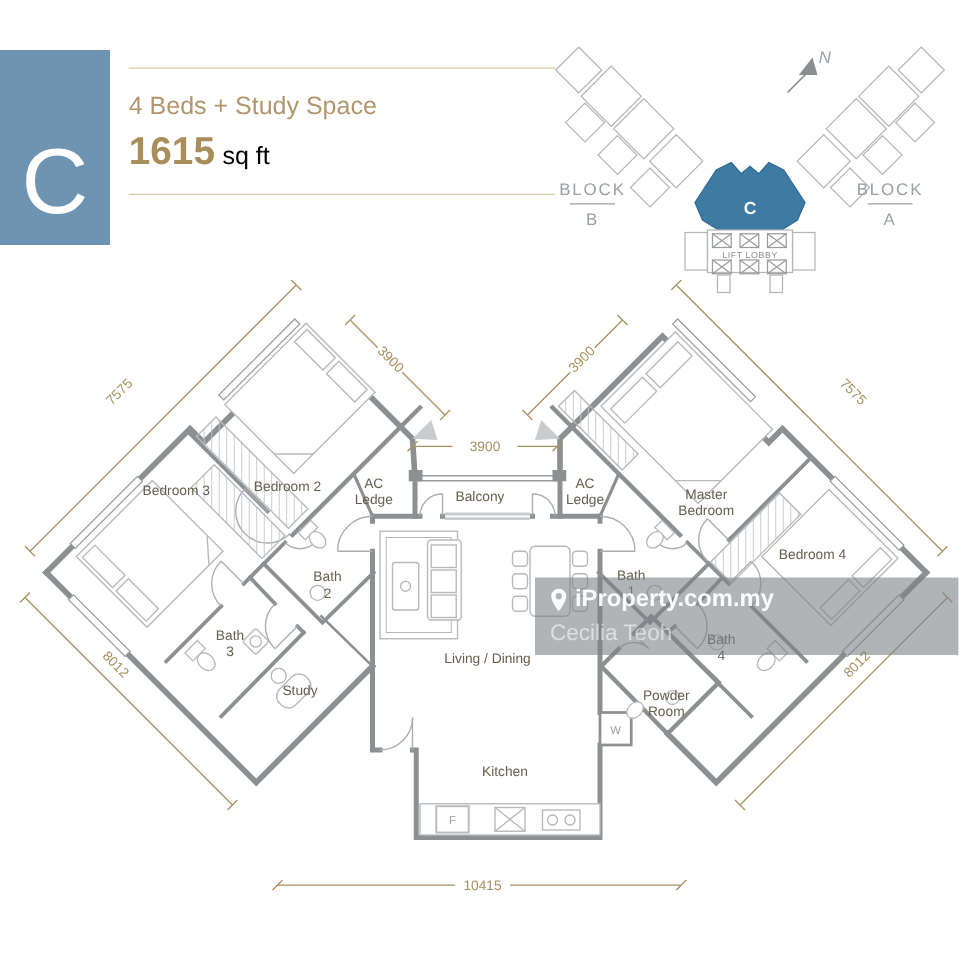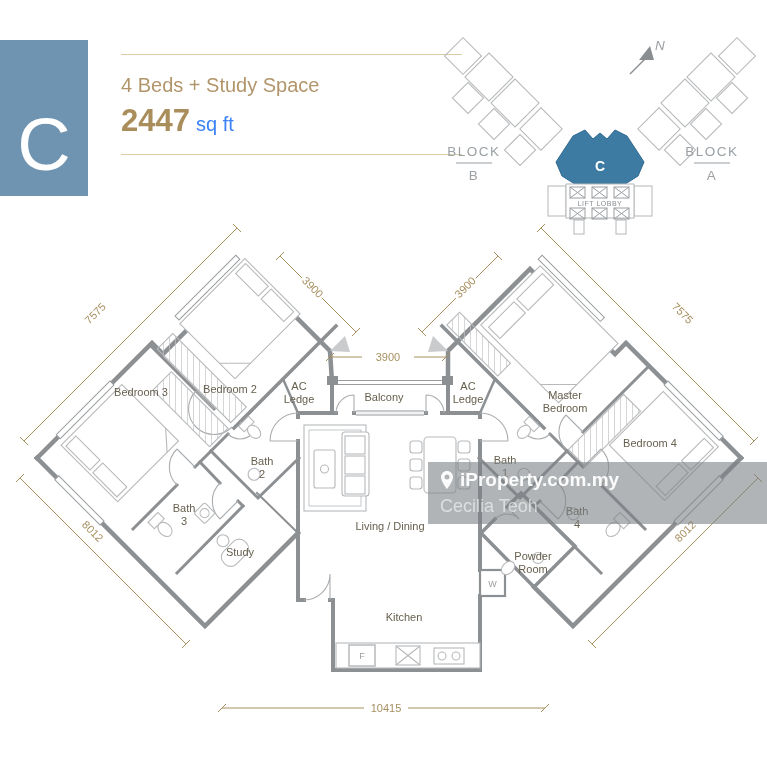--- a/index.html
+++ b/index.html
@@ -1,27 +1,27 @@
 <!DOCTYPE html>
 <html><head>
 <meta charset="utf-8">
 <style>
   html,body{margin:0;padding:0;background:#fff;}
   .page{position:relative;width:767px;height:767px;background:#fff;overflow:hidden;
         font-family:"Liberation Sans",sans-serif;}
   .badge{position:absolute;left:0;top:40px;width:88px;height:156px;background:#6f94b1;
          color:#fff;display:flex;align-items:flex-end;justify-content:center;
          font-size:74px;line-height:1;padding-bottom:14px;box-sizing:border-box;font-weight:400;}
-  .specs{position:absolute;left:121px;top:54px;width:341px;
+  .specs{position:absolute;left:103px;top:54px;width:341px;
          border-top:1px solid #dbcca7;border-bottom:1px solid #dbcca7;
          padding:16px 0 12px 0;color:#b2966b;}
   .specs .line{font-size:20px;line-height:29px;}
   .area{margin-top:5px;line-height:32px;}
   .area .val{font-size:31px;font-weight:bold;color:#a98e5c;}
-  .area .unit{font-size:20px;color:#3b82f6;margin-left:6px;}
+  .area .unit{font-size:20px;color:#000000;margin-left:6px;}
   svg.plan{position:absolute;left:0;top:0;}
   svg text{font-family:"Liberation Sans",sans-serif;}
   .roomlbl{fill:#67604f;font-size:11px;}
   .dimlbl{fill:#a79060;font-size:11px;paint-order:stroke;stroke:#ffffff;stroke-width:4px;}
   .splbl{fill:#9aa0a4;font-size:13.5px;letter-spacing:1.5px;}
   .wm{position:absolute;left:428px;top:462px;width:339px;height:62px;
       background:rgba(125,130,134,0.6);color:#fff;box-sizing:border-box;padding:7px 0 0 12px;}
   .wm .brand{font-size:19px;font-weight:bold;opacity:0.95;display:flex;align-items:center;gap:6px;}
   .wm .agent{font-size:18px;opacity:0.55;margin-top:5px;}
 </style>
@@ -29,21 +29,21 @@
 <body>
 
 <div class="page">
 
   <div class="badge">
     <span>C</span>
   </div>
   <div class="specs">
     <div class="line">4 Beds + Study Space</div>
     <div class="area">
-      <span class="val">2447</span><span class="unit">sq ft</span>
+      <span class="val">1615</span><span class="unit">sq ft</span>
     </div>
   </div>
 
   <svg class="plan" width="767" height="767" viewBox="0 0 767 767">
     <defs>
       <pattern id="hatch" width="6" height="6" patternUnits="userSpaceOnUse" patternTransform="rotate(45)">
         <line x1="0" y1="0" x2="0" y2="6" stroke="#c3c5c7" stroke-width="1.4"></line>
       </pattern>
     </defs>
 

